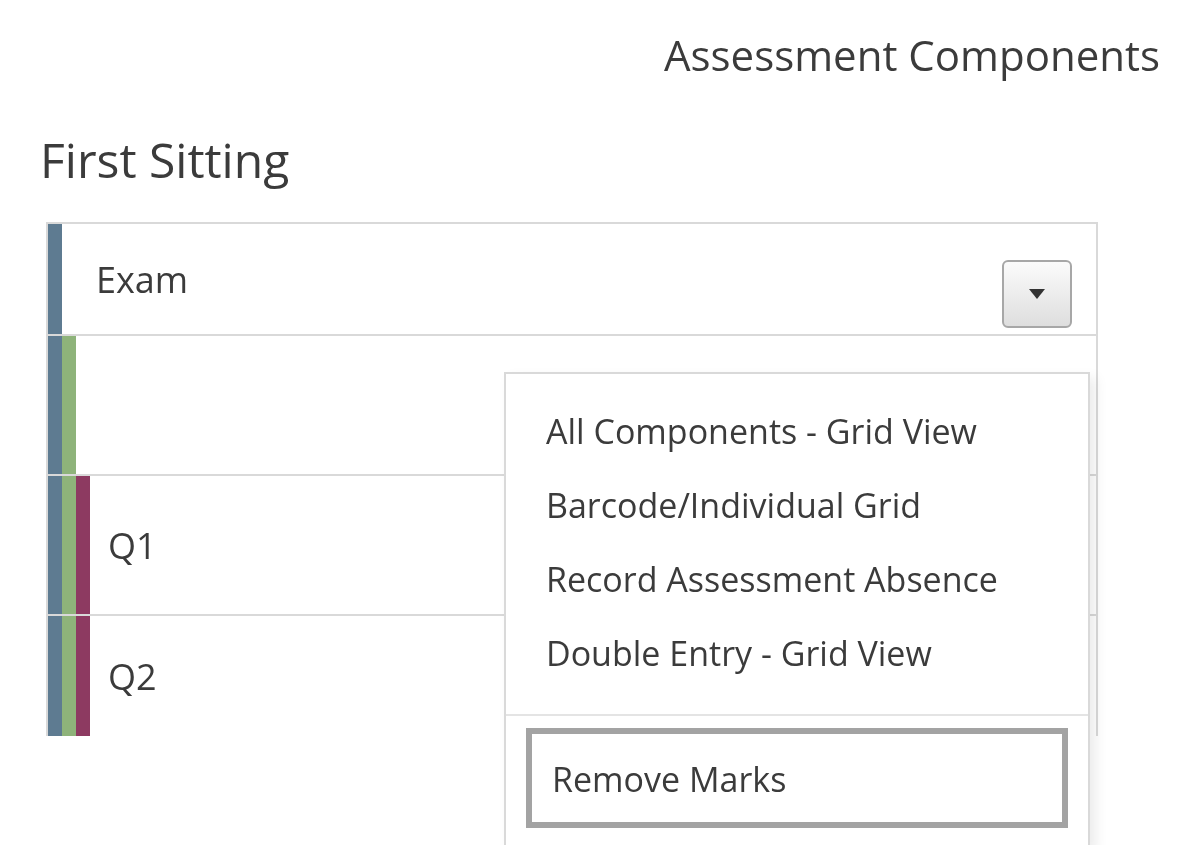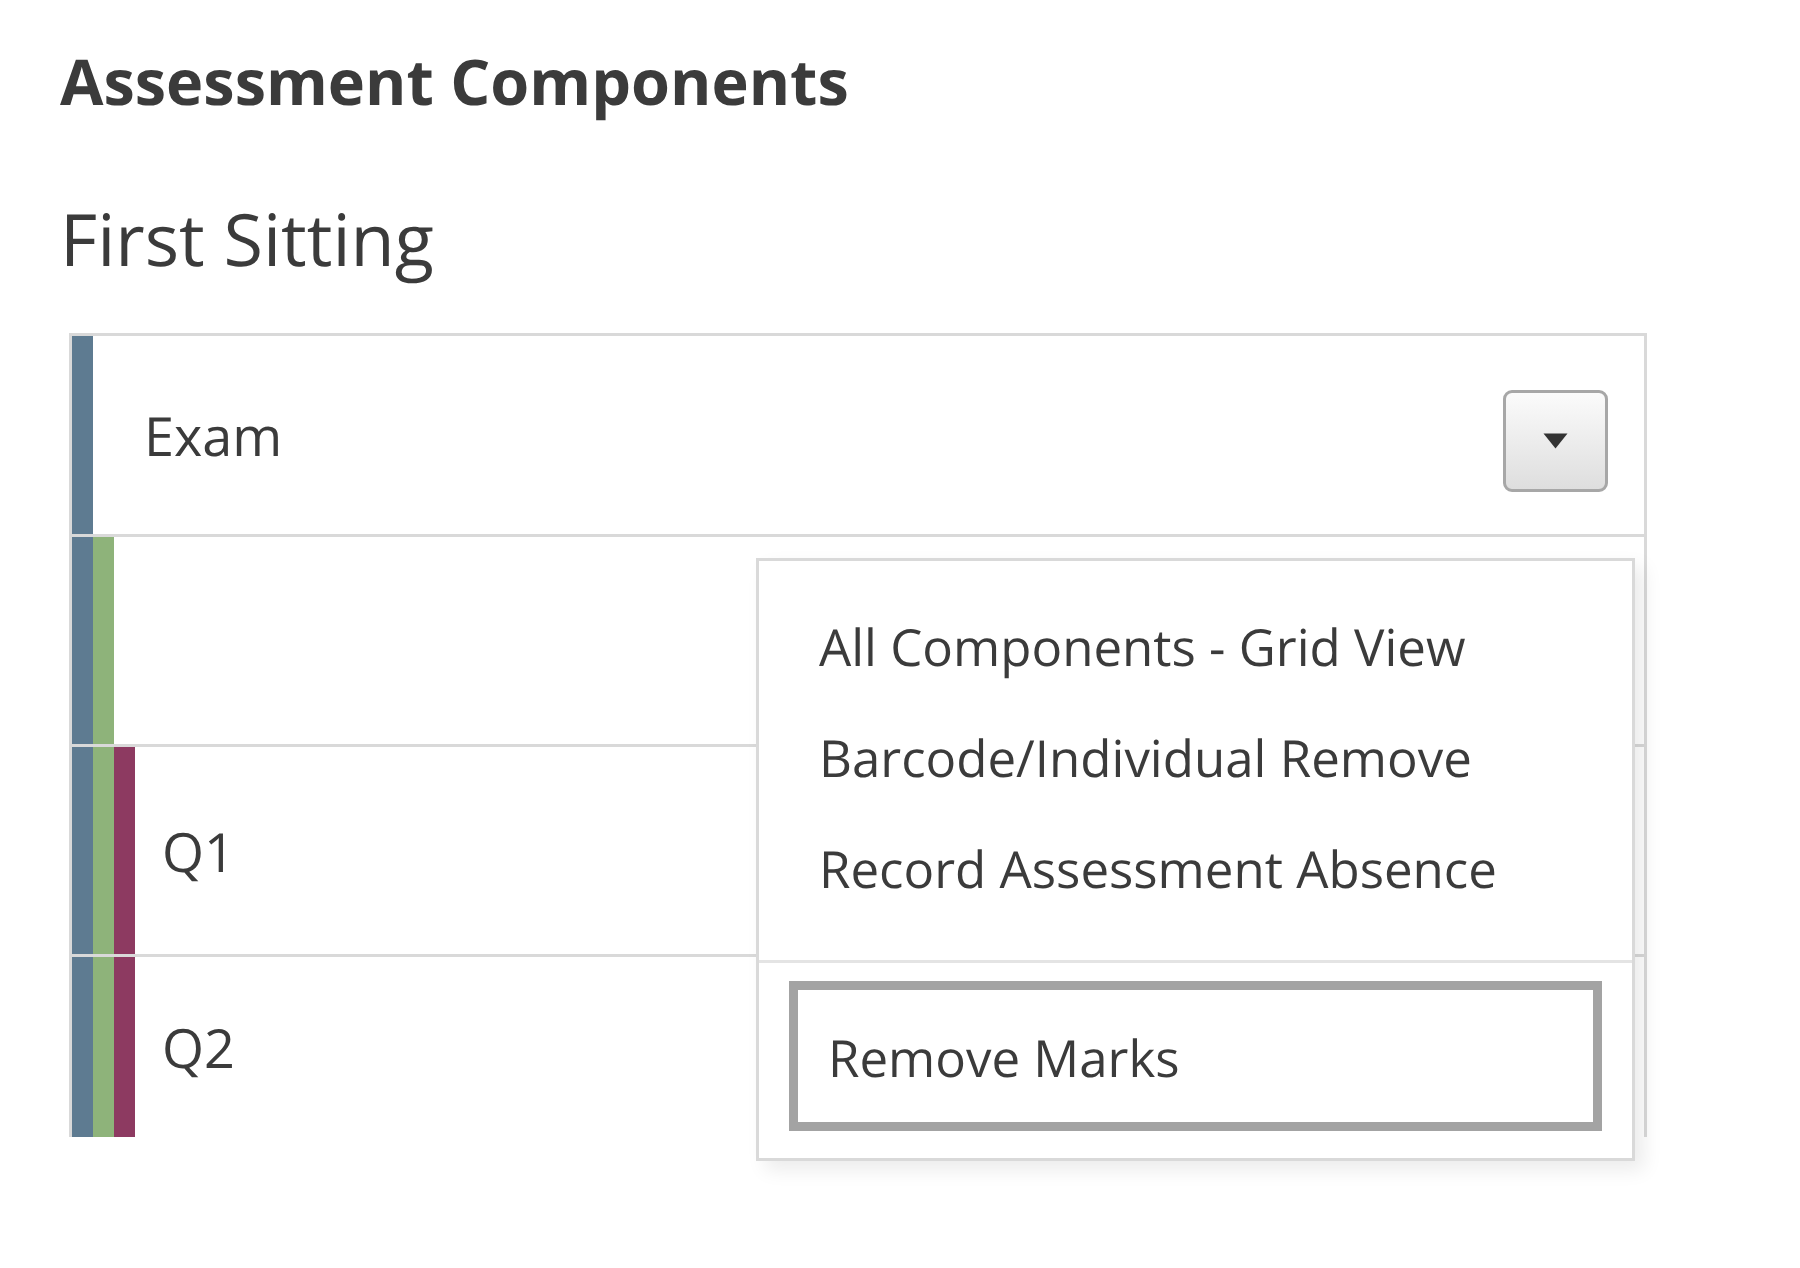--- a/index.html
+++ b/index.html
@@ -9,40 +9,41 @@
     background: #ffffff;
     font-family: "Segoe UI", "Open Sans", Arial, sans-serif;
     color: #3b3b3b;
     overflow: hidden;
   }
   .page {
     padding: 26px 40px 0 40px;
   }
   .page-title {
     font-size: 42px;
-    font-weight: 700;
+    font-weight: 400;
     color: #3b3b3b;
     margin: 0 0 44px 0;
+    text-align: right;
   }
   .subtitle {
     font-size: 48px;
     font-weight: 400;
     color: #3b3b3b;
     margin: 0 0 30px 0;
   }
   .panel {
     width: 1052px;
     border: 2px solid #d9d9d9;
     border-bottom: none;
     margin-left: 6px;
     position: relative;
   }
   .row {
     position: relative;
-    height: 134px;
+    height: 112px;
     border-bottom: 2px solid #d9d9d9;
     display: flex;
     align-items: center;
   }
   .row.short { height: 140px; }
   .row.q2 { height: 120px; border-bottom: none; }
 
   .bar-blue { position:absolute; left:0; top:0; bottom:0; width:14px; background:#5e7b91; }
   .bar-green { position:absolute; left:14px; top:0; bottom:0; width:14px; background:#8eb37a; }
   .bar-mag  { position:absolute; left:28px; top:0; bottom:0; width:14px; background:#8d3a61; }
@@ -145,22 +146,23 @@
       <div class="bar-mag"></div>
       <span class="row-label">Q2</span>
       <div class="dd-button low">
         <span class="caret"></span>
       </div>
     </div>
 
     <div class="menu">
       <div class="menu-group">
         <div class="menu-item">All Components - Grid View</div>
-        <div class="menu-item">Barcode/Individual Remove</div>
+        <div class="menu-item">Barcode/Individual Grid</div>
         <div class="menu-item">Record Assessment Absence</div>
+        <div class="menu-item">Double Entry - Grid View</div>
       </div>
       <div class="highlight">
         <div class="menu-item" style="padding:0">Remove Marks</div>
       </div>
     </div>
 
   </div>
 </div>
 
 </body></html>

